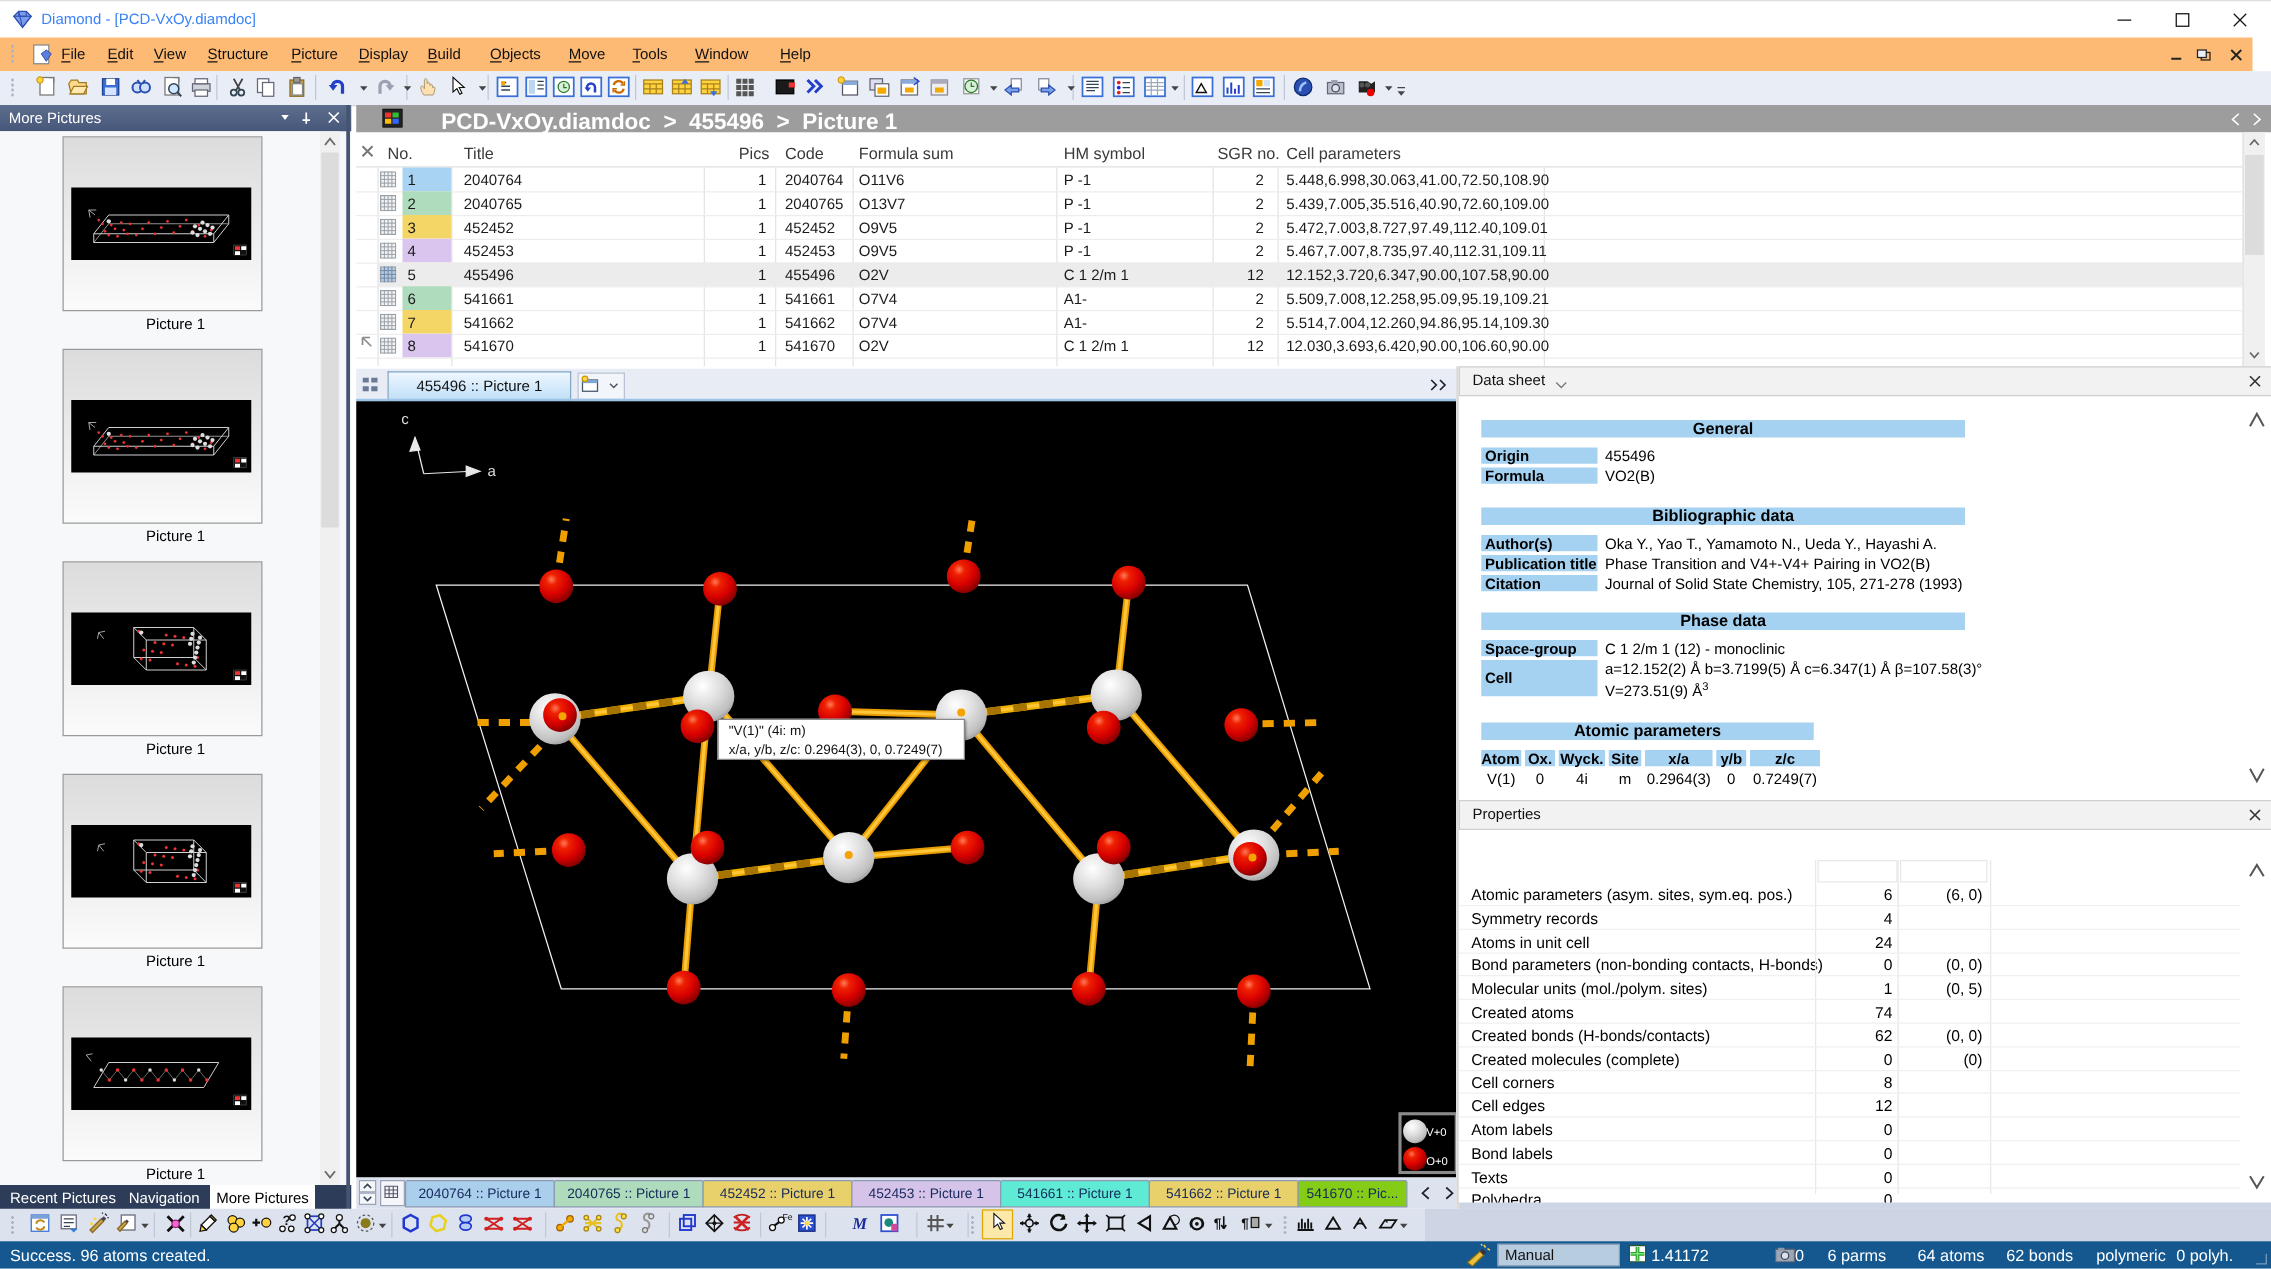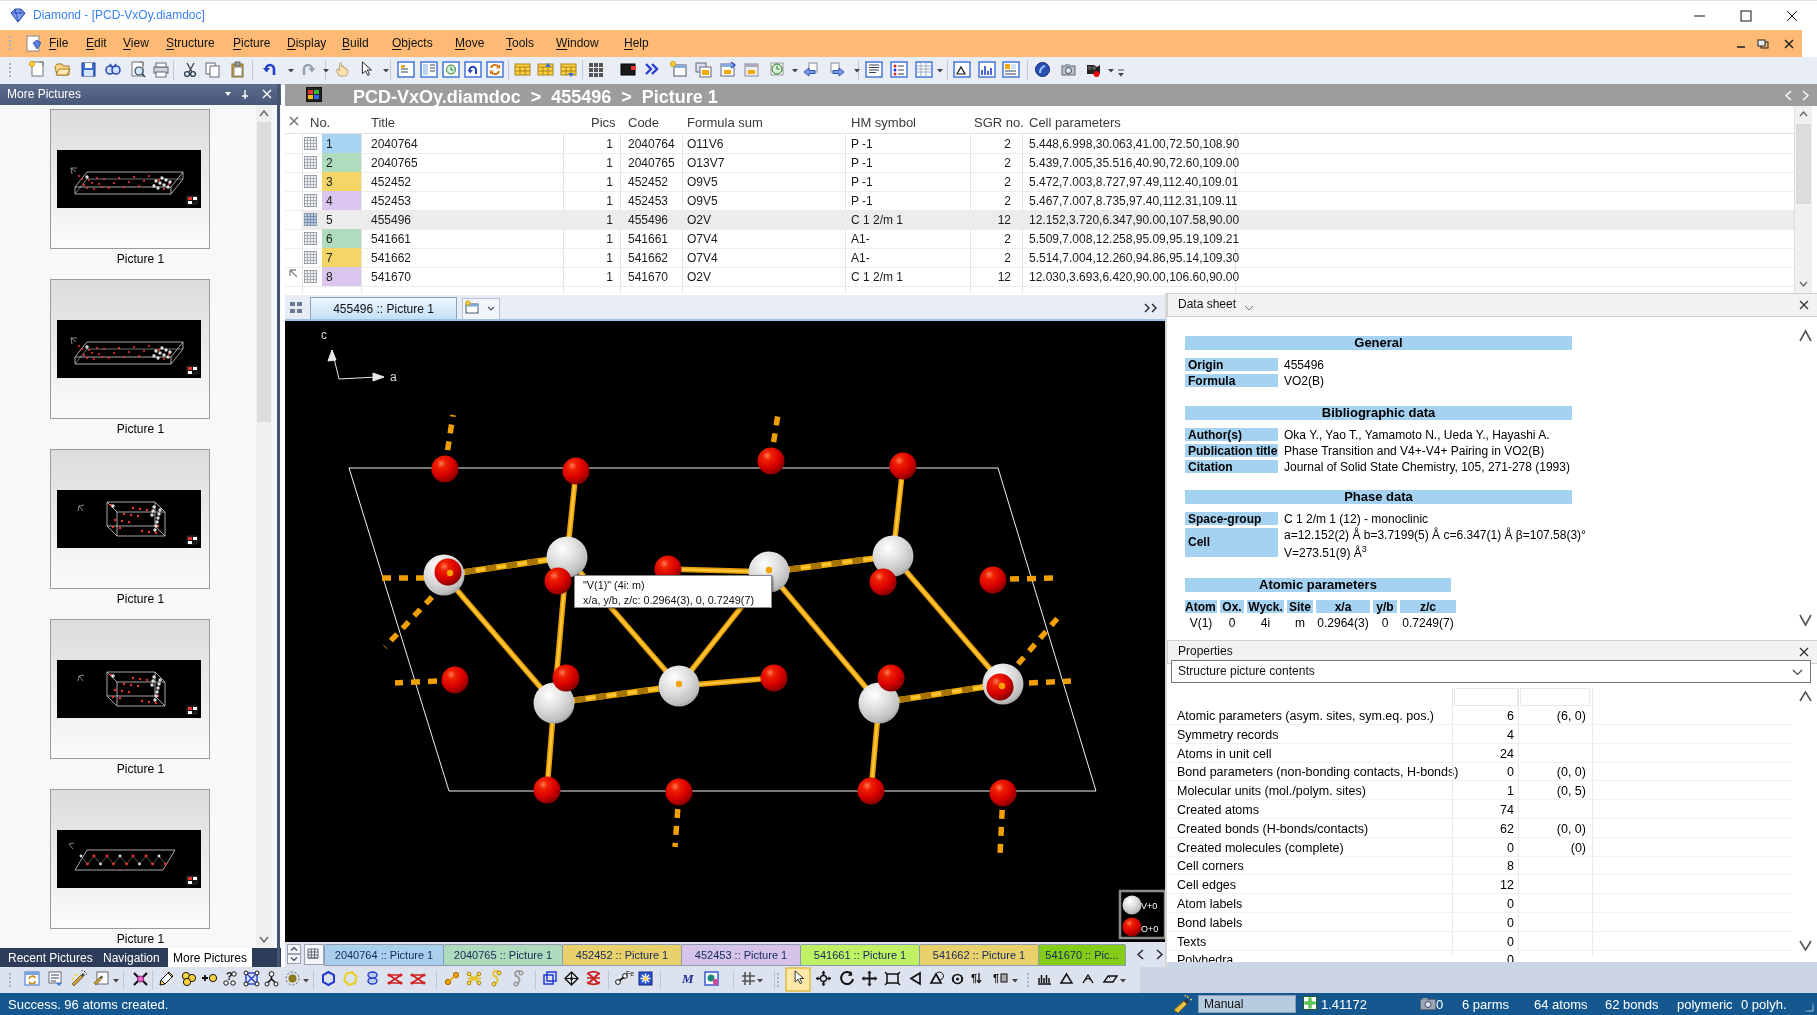--- a/index.html
+++ b/index.html
@@ -826,21 +826,21 @@
       <rect x="0.5" y="10.5" width="13" height="9" fill="#f4f6fa" stroke="#9aa4b6"></rect>
       <path d="M4 13.5 L7 16.5 L10 13.5" fill="none" stroke="#345" stroke-width="1.2"></path>
     </svg>
     <div class="abs" style="left:19px;top:2px;width:18px;height:19px;background:#f4f6fa;border:1px solid #9aa4b6"><svg width="16" height="17" viewBox="0 0 16 17">
         <path d="M3 4 h10 v9 h-10 z M3 7 h10 M3 10 h10 M3 13 h10 M6.3 4 v9 M9.6 4 v9" fill="none" stroke="#556" stroke-width="0.9"></path>
       </svg></div>
     <div class="ptab" style="left:39px;width:118px;background:#a9cfec">2040764 :: Picture 1</div>
     <div class="ptab" style="left:158px;width:118px;background:#aedbbc">2040765 :: Picture 1</div>
     <div class="ptab" style="left:277px;width:118px;background:#e8d06b">452452 :: Picture 1</div>
     <div class="ptab" style="left:396px;width:118px;background:#d6c3e9">452453 :: Picture 1</div>
-    <div class="ptab" style="left:515px;width:118px;background:#bef264">541661 :: Picture 1</div>
+    <div class="ptab" style="left:515px;width:118px;background:#5eead4">541661 :: Picture 1</div>
     <div class="ptab" style="left:634px;width:118px;background:#e8d06b">541662 :: Picture 1</div>
     <div class="ptab" style="left:753px;width:86px;background:#84cc16">541670 :: Pic...</div>
     <svg class="abs" style="left:851px;top:7px" width="28" height="11" viewBox="0 0 28 11">
       <path d="M7 1 L2 5.5 L7 10" fill="none" stroke="#223" stroke-width="1.4"></path>
       <path d="M21 1 L26 5.5 L21 10" fill="none" stroke="#223" stroke-width="1.4"></path>
     </svg>
   </div>
 <div class="abs" id="rp">
     <div class="ptitle" style="top:0px">
       <span style="position:absolute;left:10px;top:3px">Data sheet</span>
@@ -885,26 +885,20 @@
     <div class="dsrow" style="left:206px;top:323px;width:24px;text-align:center">0</div>
     <div class="dsrow" style="left:233px;top:323px;width:56px;text-align:center">0.7249(7)</div>
     <svg style="position:absolute;left:630px;top:30px" width="17" height="310" viewBox="0 0 17 310">
       <path d="M3 18 L8.5 8 L14 18" fill="none" stroke="#555" stroke-width="1.6"></path>
       <path d="M3 292 L8.5 302 L14 292" fill="none" stroke="#555" stroke-width="1.6"></path>
     </svg>
     <div class="ptitle" style="top:347px">
       <span style="position:absolute;left:10px;top:3px">Properties</span>
       <svg style="position:absolute;right:9px;top:6px" width="10" height="10" viewBox="0 0 10 10">
         <path d="M1 1 L9 9 M9 1 L1 9" stroke="#333" stroke-width="1.3"></path>
-      </svg>
-    </div>
-    <div class="abs" style="left:4px;top:367px;width:638px;height:21px;background:#fff;border:1px solid #767676;font-size:12px;color:#111">
-      <span style="position:absolute;left:6px;top:3px">Structure picture contents</span>
-      <svg style="position:absolute;right:7px;top:8px" width="11" height="7" viewBox="0 0 11 7">
-        <path d="M1 1 L5.5 5.5 L10 1" fill="none" stroke="#444" stroke-width="1.2"></path>
       </svg>
     </div>
     <div class="abs" style="left:287px;top:395px;width:62px;height:16px;background:#fff;border:1px solid #e8e8e8"></div>
     <div class="abs" style="left:353px;top:395px;width:68px;height:16px;background:#fff;border:1px solid #e8e8e8"></div>
     <div class="prow" style="left:10px;top:416px">Atomic parameters (asym. sites, sym.eq. pos.)</div>
     <div class="prow" style="left:287px;top:416px;width:60px;text-align:right">6</div>
     <div class="prow" style="left:353px;top:416px;width:66px;text-align:right">(6, 0)</div>
     <div class="prow" style="left:10px;top:435px">Symmetry records</div>
     <div class="prow" style="left:287px;top:435px;width:60px;text-align:right">4</div>
     <div class="prow" style="left:10px;top:454px">Atoms in unit cell</div>

